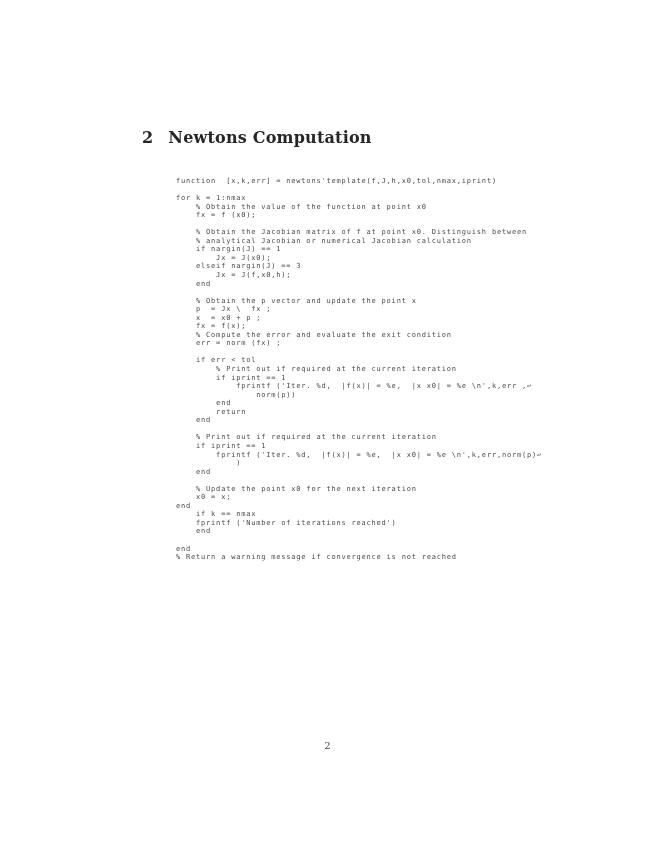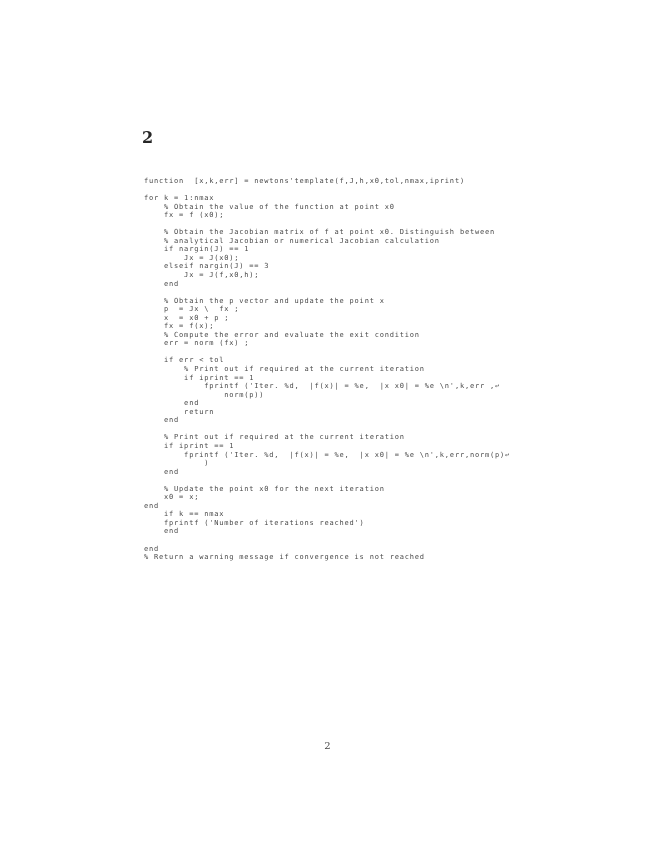--- a/index.html
+++ b/index.html
@@ -35,38 +35,40 @@
     font-family: "DejaVu Sans Mono", "Liberation Mono", monospace;
     font-size: 7px;
     letter-spacing: 0.8px;
     line-height: 8.55px;
     color: #4a4a4a;
     white-space: pre;
   }
   .code-line {
     white-space: pre;
     min-height: 8.55px;
+    margin-left: 32px;
   }
   .page-number {
     position: absolute;
     left: 0;
     right: 0;
     top: 740px;
     text-align: center;
     font-family: "DejaVu Serif", serif;
     font-size: 10px;
     color: #444444;
   }
 </style>
 </head>
 <body>
 
 <div class="page">
 
   <div class="section-heading">
     <span>2</span>
+    <span>Newtons Computation</span>
   </div>
 
   <div class="code-block"><div class="code-line">function  [x,k,err] = newtons'template(f,J,h,x0,tol,nmax,iprint)</div><div class="code-line">&nbsp;</div><div class="code-line">for k = 1:nmax</div><div class="code-line">    % Obtain the value of the function at point x0</div><div class="code-line">    fx = f (x0);</div><div class="code-line">&nbsp;</div><div class="code-line">    % Obtain the Jacobian matrix of f at point x0. Distinguish between</div><div class="code-line">    % analytical Jacobian or numerical Jacobian calculation</div><div class="code-line">    if nargin(J) == 1</div><div class="code-line">        Jx = J(x0);</div><div class="code-line">    elseif nargin(J) == 3</div><div class="code-line">        Jx = J(f,x0,h);</div><div class="code-line">    end</div><div class="code-line">&nbsp;</div><div class="code-line">    % Obtain the p vector and update the point x</div><div class="code-line">    p  = Jx \  fx ;</div><div class="code-line">    x  = x0 + p ;</div><div class="code-line">    fx = f(x);</div><div class="code-line">    % Compute the error and evaluate the exit condition</div><div class="code-line">    err = norm (fx) ;</div><div class="code-line">&nbsp;</div><div class="code-line">    if err &lt; tol</div><div class="code-line">        % Print out if required at the current iteration</div><div class="code-line">        if iprint == 1</div><div class="code-line">            fprintf ('Iter. %d,  |f(x)| = %e,  |x x0| = %e \n',k,err ,↩</div><div class="code-line">                norm(p))</div><div class="code-line">        end</div><div class="code-line">        return</div><div class="code-line">    end</div><div class="code-line">&nbsp;</div><div class="code-line">    % Print out if required at the current iteration</div><div class="code-line">    if iprint == 1</div><div class="code-line">        fprintf ('Iter. %d,  |f(x)| = %e,  |x x0| = %e \n',k,err,norm(p)↩</div><div class="code-line">            )</div><div class="code-line">    end</div><div class="code-line">&nbsp;</div><div class="code-line">    % Update the point x0 for the next iteration</div><div class="code-line">    x0 = x;</div><div class="code-line">end</div><div class="code-line">    if k == nmax</div><div class="code-line">    fprintf ('Number of iterations reached')</div><div class="code-line">    end</div><div class="code-line">&nbsp;</div><div class="code-line">end</div><div class="code-line">% Return a warning message if convergence is not reached</div></div>
 
   <div class="page-number">2</div>
 
 </div>
 
 </body></html>

